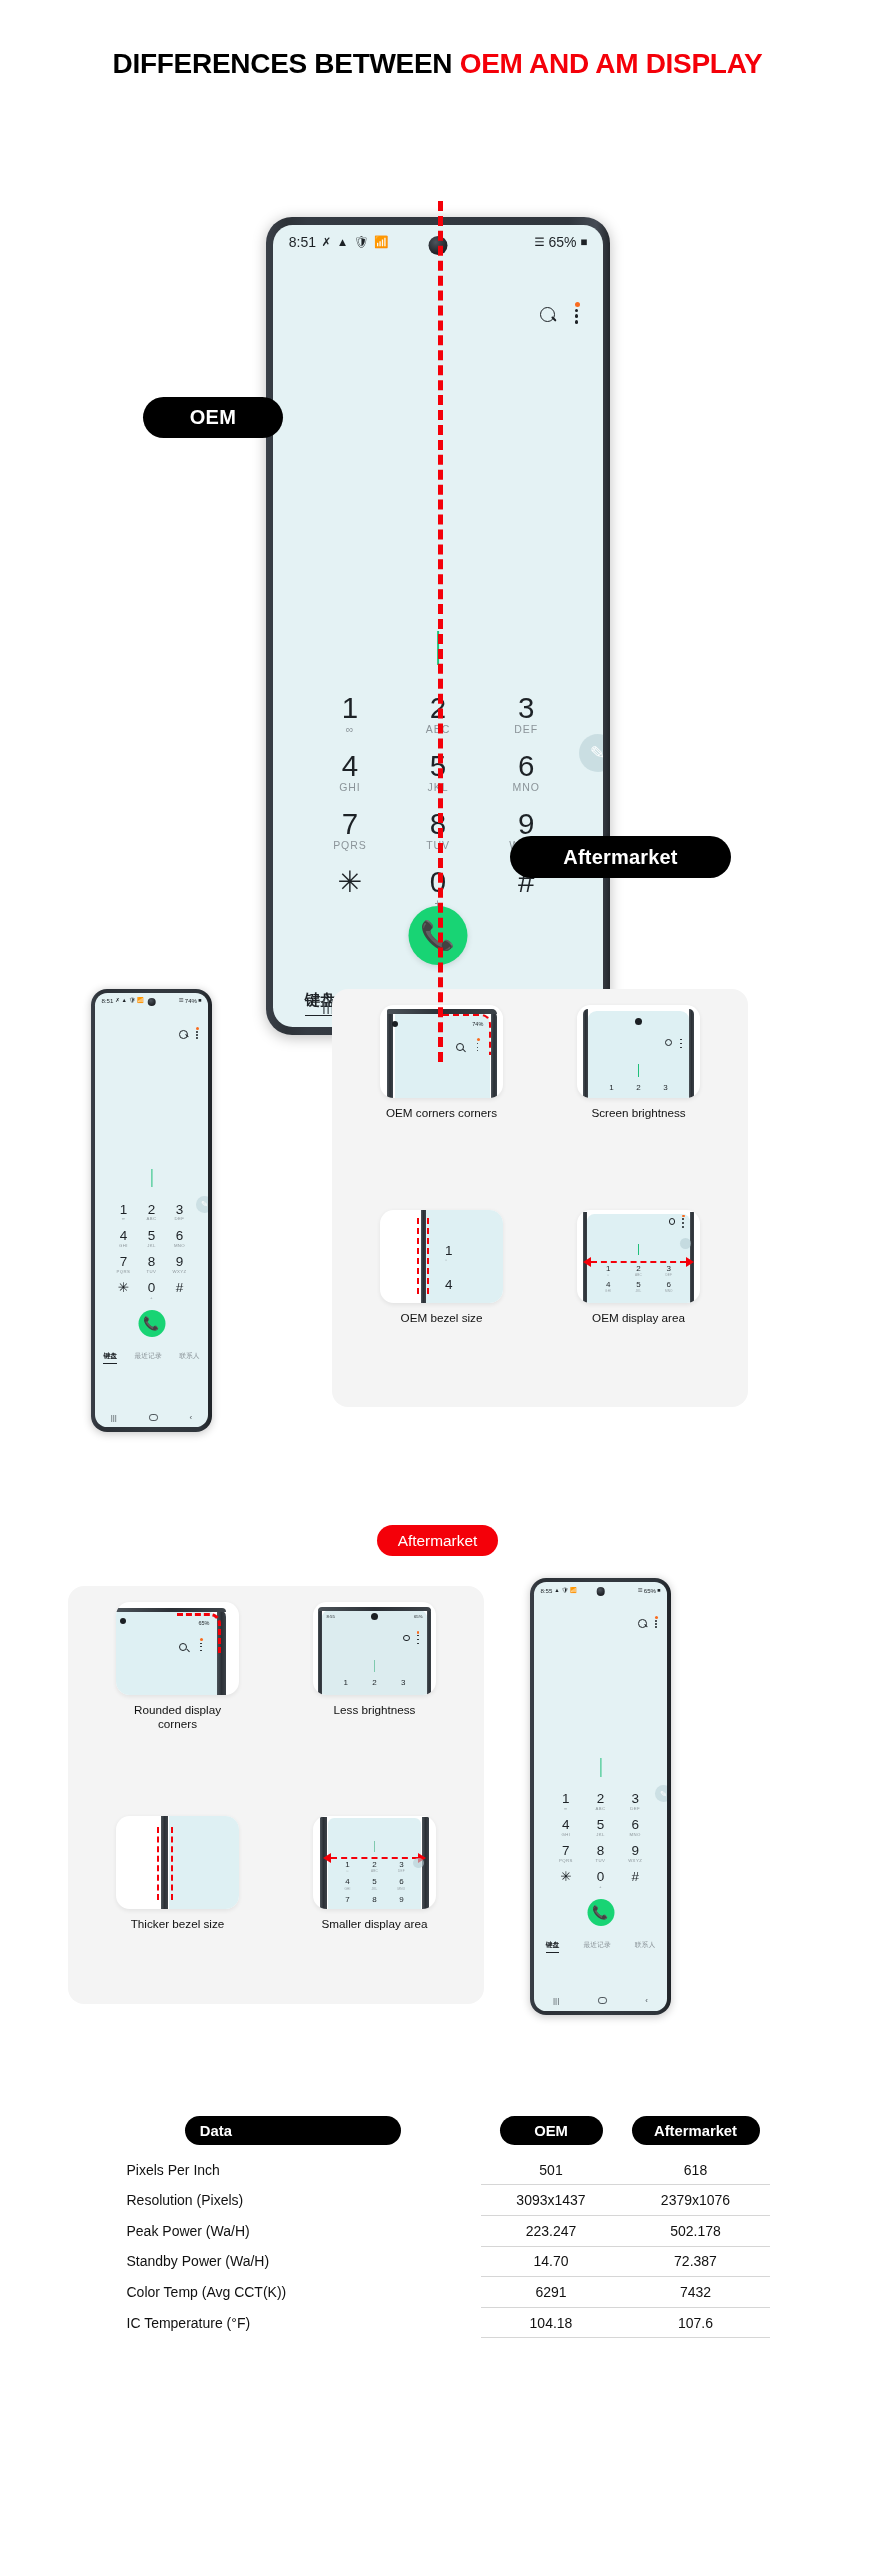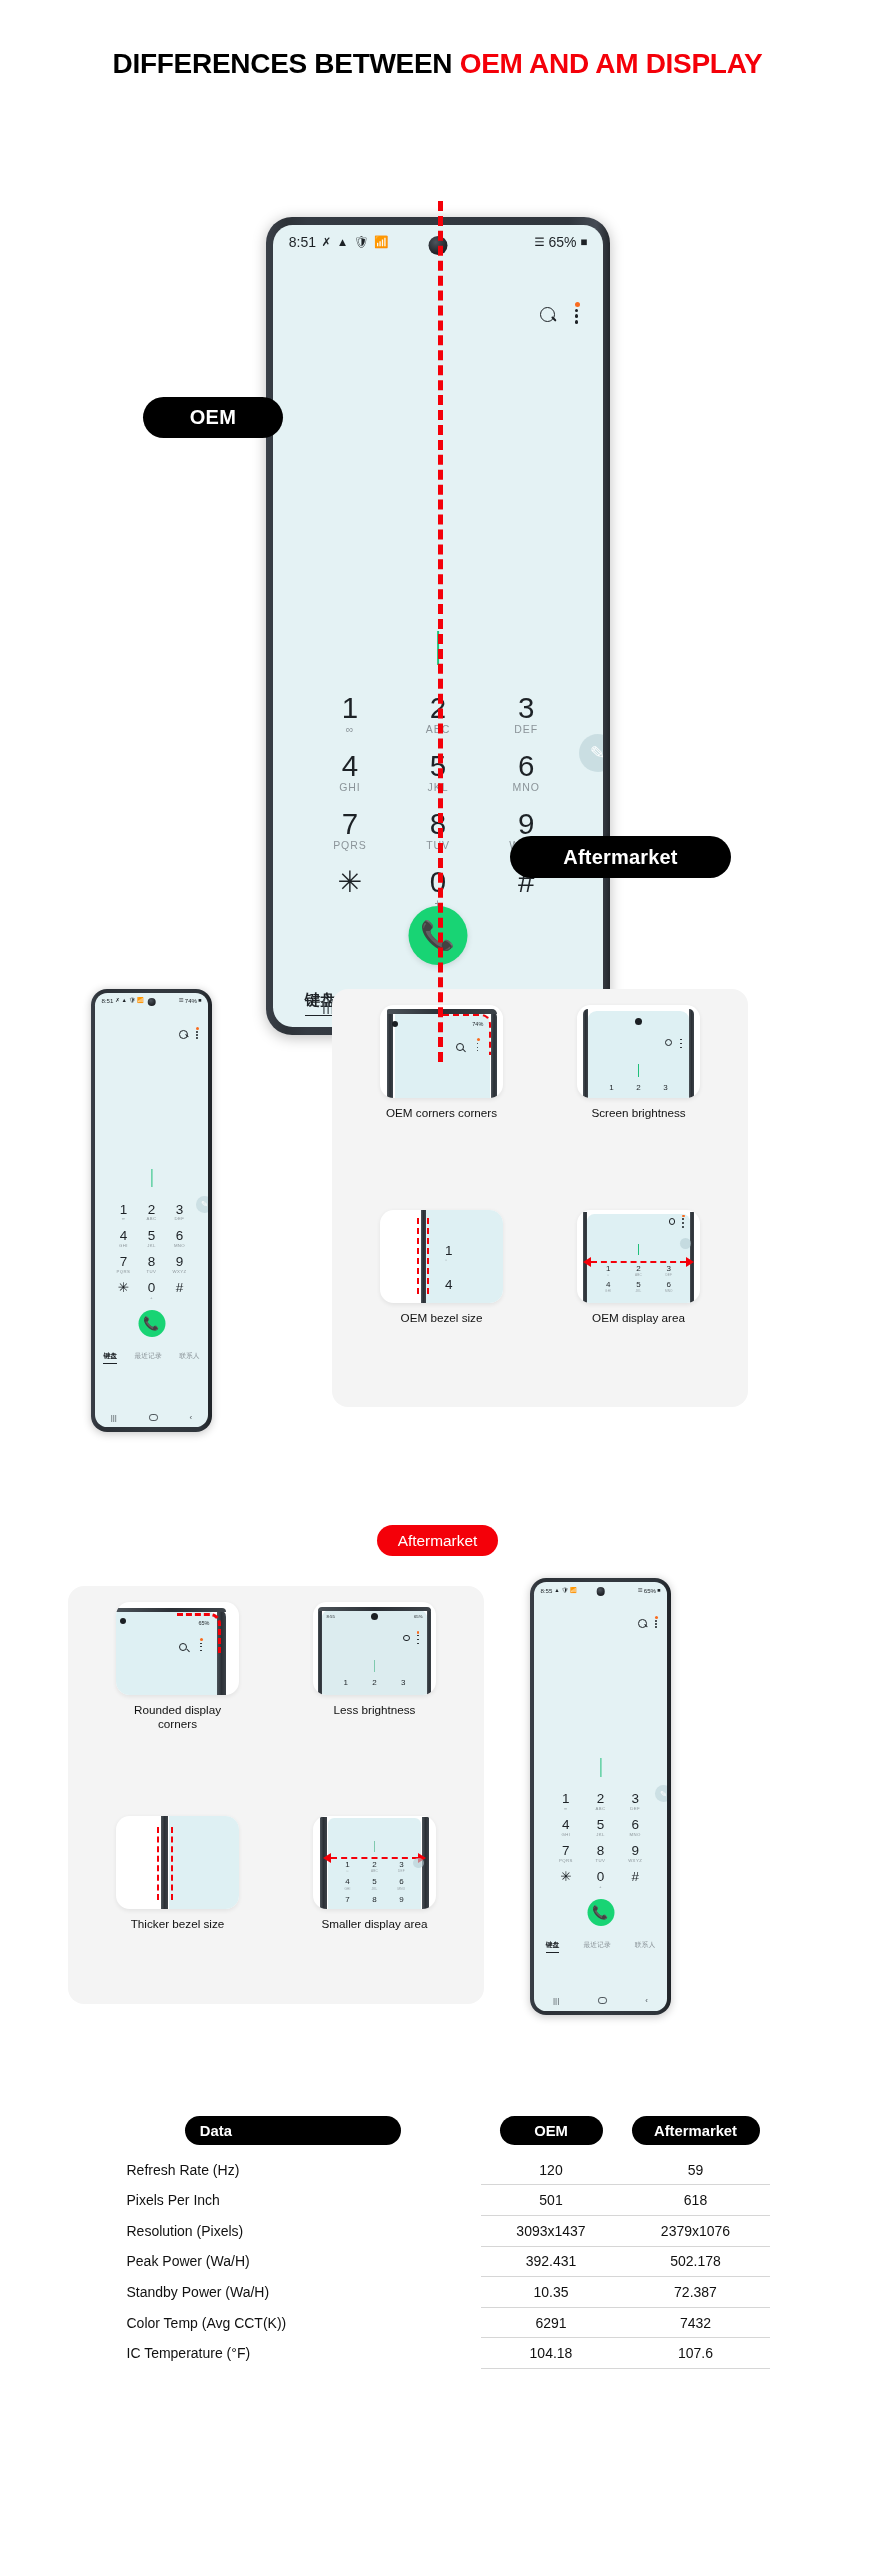--- a/index.html
+++ b/index.html
@@ -860,42 +860,37 @@
   <table>
     <thead>
       <tr>
         <th><span class="th-pill left">Data</span></th>
         <th class="col-mid"><span class="th-pill mid">OEM</span></th>
         <th class="col-right"><span class="th-pill right">Aftermarket</span></th>
       </tr>
     </thead>
     <tbody>
       <tr>
-        <td class="label">Refresh Rate (Hz)</td>
-        <td class="val">120</td>
-        <td class="val">59</td>
-      </tr>
-      <tr>
         <td class="label">Pixels Per Inch</td>
         <td class="val">501</td>
         <td class="val">618</td>
       </tr>
       <tr>
         <td class="label">Resolution (Pixels)</td>
         <td class="val">3093x1437</td>
         <td class="val">2379x1076</td>
       </tr>
       <tr>
         <td class="label">Peak Power (Wa/H)</td>
-        <td class="val">392.431</td>
+        <td class="val">223.247</td>
         <td class="val">502.178</td>
       </tr>
       <tr>
         <td class="label">Standby Power (Wa/H)</td>
-        <td class="val">10.35</td>
+        <td class="val">14.70</td>
         <td class="val">72.387</td>
       </tr>
       <tr>
         <td class="label">Color Temp (Avg CCT(K))</td>
         <td class="val">6291</td>
         <td class="val">7432</td>
       </tr>
       <tr>
         <td class="label">IC Temperature (°F)</td>
         <td class="val">104.18</td>

